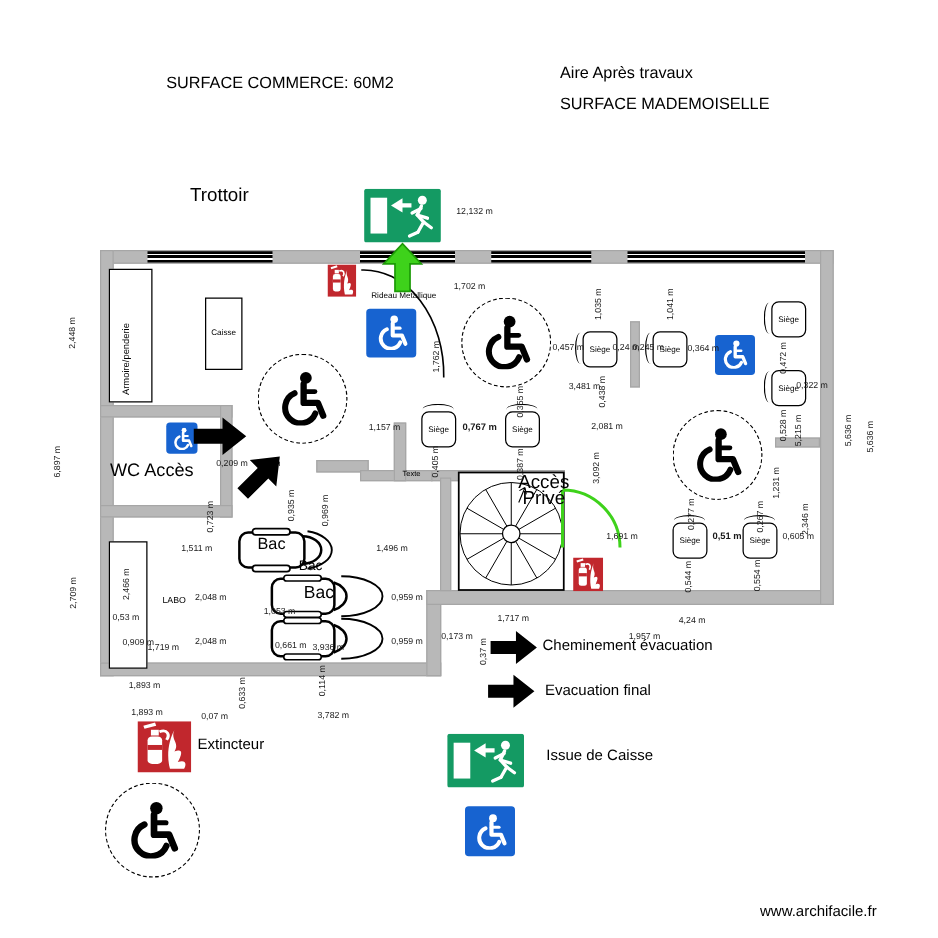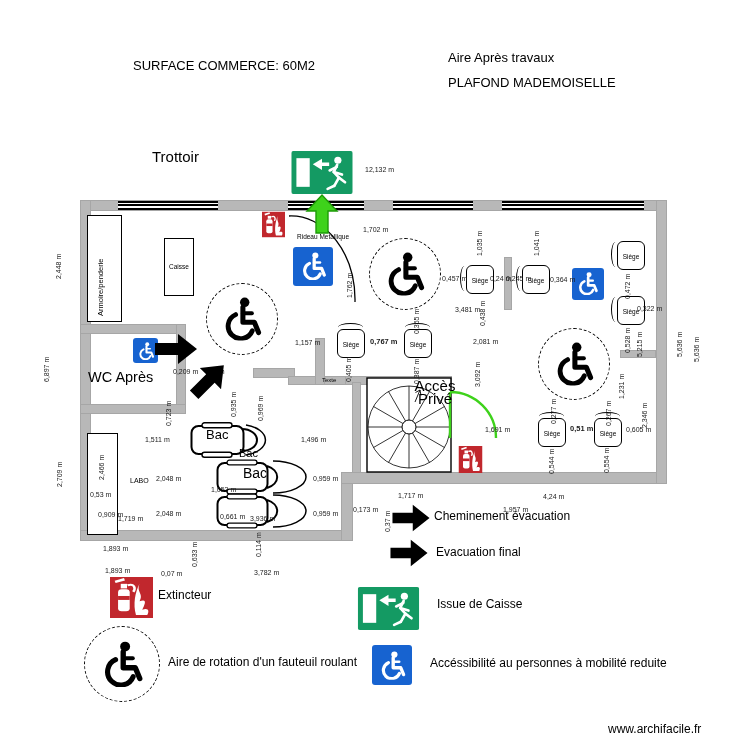--- a/index.html
+++ b/index.html
@@ -77,21 +77,21 @@
       <path d="M16.5 4.5 C14.5 10 19 11 16.5 16 C21 14 19.5 18 18 21.5 C22 20 21.8 23 20.8 25 L14.5 25 C12.8 18 14 10 16.5 4.5 Z" fill="#fff"></path>
       <rect x="4.5" y="12.5" width="6.5" height="2.6" class="ext-stripe"></rect>
     </symbol>
     <symbol id="sym-rarrow" viewBox="0 0 44 34">
       <polygon points="1,11 24,11 24,2 43,17 24,32 24,23 1,23"></polygon>
     </symbol>
   </svg>
 
   <div class="txt h-line" style="left:133px;top:58px">SURFACE COMMERCE: 60M2</div>
   <div class="txt h-line" style="left:448px;top:50px">Aire Après travaux</div>
-  <div class="txt h-line" style="left:448px;top:75px">PLAFOND MADEMOISELLE</div>
+  <div class="txt h-line" style="left:448px;top:75px">SURFACE MADEMOISELLE</div>
   <div class="txt trottoir" style="left:152px;top:148px">Trottoir</div>
 
   <div class="exit-sign" style="left:291px;top:151px;width:62px;height:43px">
     <svg width="62" height="43" viewBox="0 0 60 42">
         <use href="#sym-exit"></use>
       </svg>
   </div>
 
   <div class="wall" style="left:80px;top:200px;width:587px;height:11px"></div>
   <div class="wall" style="left:80px;top:200px;width:11px;height:341px"></div>
@@ -120,21 +120,21 @@
   </svg>
   <div class="txt tiny" style="left:297px;top:233px;z-index:6">Rideau Metallique</div>
 
   <div class="room-rect" style="left:87px;top:215px;width:35px;height:107px"></div>
   <span class="txt" style="left:96px;top:316px;font-size:7.5px;transform:rotate(-90deg);transform-origin:0 0;z-index:3">Armoire/penderie</span>
   <div class="room-rect" style="left:164px;top:238px;width:30px;height:58px"></div>
   <span class="txt tiny" style="left:169px;top:263px;z-index:3">Caisse</span>
   <div class="room-rect" style="left:87px;top:433px;width:31px;height:102px"></div>
   <span class="txt" style="left:130px;top:477px;font-size:7px;z-index:3">LABO</span>
 
-  <div class="txt" style="left:88px;top:369px;font-size:14.5px;z-index:6">WC Après</div>
+  <div class="txt" style="left:88px;top:369px;font-size:14.5px;z-index:6">WC Accès</div>
   <div class="txt" style="left:322px;top:377px;font-size:6px;z-index:6">Texte</div>
   <div class="abs" style="left:403px;top:379px;width:64px;text-align:center;z-index:6;font-size:15px;line-height:13px">
     <span>Accès</span><br>
     <span>Privé</span>
   </div>
 
   <svg class="abs" style="left:366px;top:377px;z-index:4" width="86" height="96" viewBox="0 0 86 96">
     <rect x="1" y="1" width="84" height="94" fill="#fff" stroke="#000" stroke-width="1.4"></rect>
     <circle cx="43" cy="50" r="41" fill="none" stroke="#000" stroke-width="0.8"></circle>
     <g stroke="#000" stroke-width="0.8">
@@ -260,28 +260,26 @@
         <use href="#sym-exit"></use>
       </svg>
   </div>
   <div class="txt legend-label" style="left:437px;top:597px">Issue de Caisse</div>
 
   <div class="rot-circle" style="left:84px;top:626px;width:76px;height:76px">
     <svg viewBox="0 0 36 36">
         <use href="#sym-wheelchair"></use>
       </svg>
   </div>
-  <div class="txt legend-label" style="left:168px;top:655px">Aire de rotation d'un fauteuil roulant</div>
 
   <div class="blue-sign" style="left:372px;top:645px;width:40px;height:40px">
     <svg viewBox="0 0 36 36">
         <use href="#sym-wheelchair"></use>
       </svg>
   </div>
-  <div class="txt legend-label" style="left:430px;top:656px">Accéssibilité au personnes à mobilité reduite</div>
 
   <div class="txt footer" style="left:608px;top:722px">www.archifacile.fr</div>
 
   <div id="seats">
       <div class="seat back-top" style="left: 337px; top: 329px;">
         <div class="back"></div>
         <span class="seat-label">Siège</span>
       </div>
       <div class="seat back-top" style="left: 404px; top: 329px;">
         <div class="back"></div>

